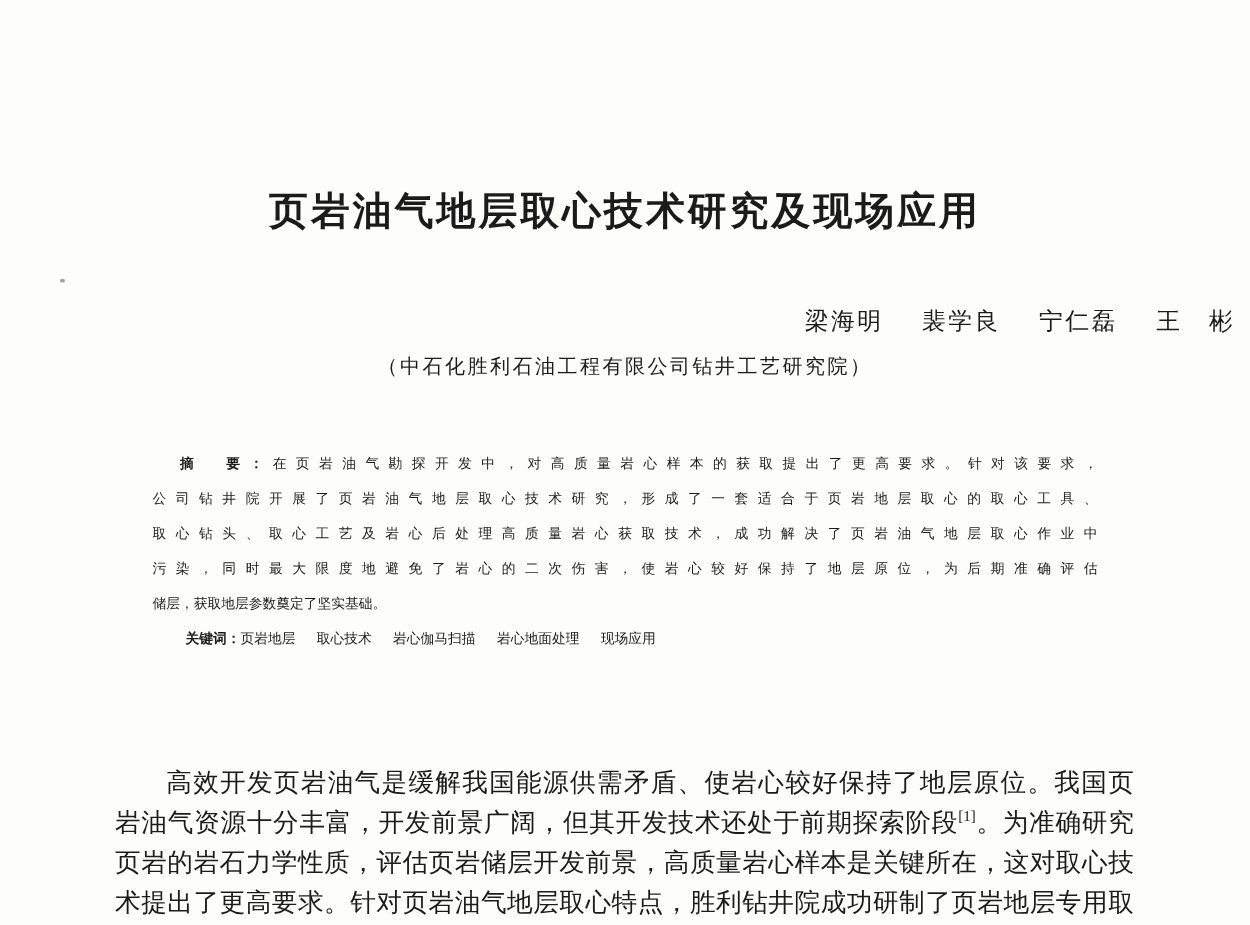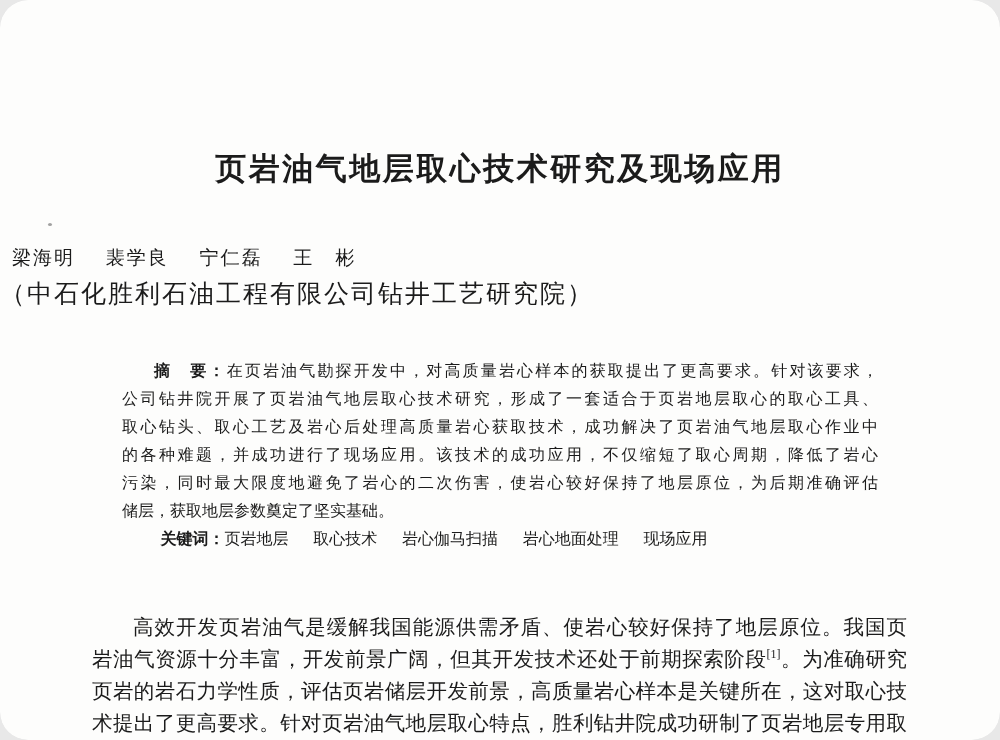--- a/index.html
+++ b/index.html
@@ -1,15 +1,15 @@
 <!DOCTYPE html>
 <html lang="zh"><head>
 <meta charset="utf-8">
 <style>
-  * { margin: 0; padding: 0; box-sizing: border-box; border-radius: 28px; }
+  * { margin: 0; padding: 0; box-sizing: border-box; }
   html, body { background: #e8e8e8; }
   .page {
     position: relative;
     width: 1000px;
     height: 740px;
     background: #fdfdfc;
     color: #1b1b1b;
     font-family: "Liberation Serif", "DejaVu Serif", serif;
     overflow: hidden;
     margin: 0 auto;
@@ -25,43 +25,44 @@
     font-size: 31px;
     line-height: 38px;
     letter-spacing: 2.5px;
     white-space: nowrap;
   }
   .authors {
     position: absolute;
     top: 245px;
     left: 0;
     width: 100%;
-    text-align: left;
+    text-align: right;
     font-size: 19px;
     line-height: 26px;
     letter-spacing: 2px;
     white-space: nowrap;
   }
   .author-name { margin: 0 12px; }
   .affiliation {
     position: absolute;
     top: 280px;
     left: 0;
     width: 100%;
-    font-size: 25px;
+    text-align: center;
+    font-size: 16px;
     line-height: 27px;
     letter-spacing: 2px;
     white-space: nowrap;
   }
   .abstract-block {
     position: absolute;
     top: 357px;
     left: 122px;
     width: 756px;
-    font-size: 16px;
+    font-size: 11px;
     line-height: 28px;
   }
   .abstract-line { white-space: nowrap; }
   .abstract-line.fill {
     white-space: normal;
     text-align: justify;
     text-align-last: justify;
   }
   .abstract-line.first { text-indent: 2em; }
   .bold-label { font-weight: bold; }
@@ -115,21 +116,20 @@
   </div>
 
   <div class="affiliation">（中石化胜利石油工程有限公司钻井工艺研究院）</div>
 
   <div class="abstract-block">
     <div class="abstract-line fill first">
       <span class="bold-label">摘　要：</span><span>在页岩油气勘探开发中，对高质量岩心样本的获取提出了更高要求。针对该要求，</span>
     </div>
     <div class="abstract-line fill">公司钻井院开展了页岩油气地层取心技术研究，形成了一套适合于页岩地层取心的取心工具、</div>
     <div class="abstract-line fill">取心钻头、取心工艺及岩心后处理高质量岩心获取技术，成功解决了页岩油气地层取心作业中</div>
-    <div class="abstract-line fill">的各种难题，并成功进行了现场应用。该技术的成功应用，不仅缩短了取心周期，降低了岩心</div>
     <div class="abstract-line fill">污染，同时最大限度地避免了岩心的二次伤害，使岩心较好保持了地层原位，为后期准确评估</div>
     <div class="abstract-line">储层，获取地层参数奠定了坚实基础。</div>
     <div class="keywords-line">
       <span class="bold-label">关键词：</span><span class="keyword-item">页岩地层</span><span class="keyword-item">取心技术</span><span class="keyword-item">岩心伽马扫描</span><span class="keyword-item">岩心地面处理</span><span class="keyword-item">现场应用</span>
     </div>
   </div>
 
   <div class="body-block">
     <div class="body-line indent">高效开发页岩油气是缓解我国能源供需矛盾、使岩心较好保持了地层原位。我国页</div>
     <div class="body-line">

